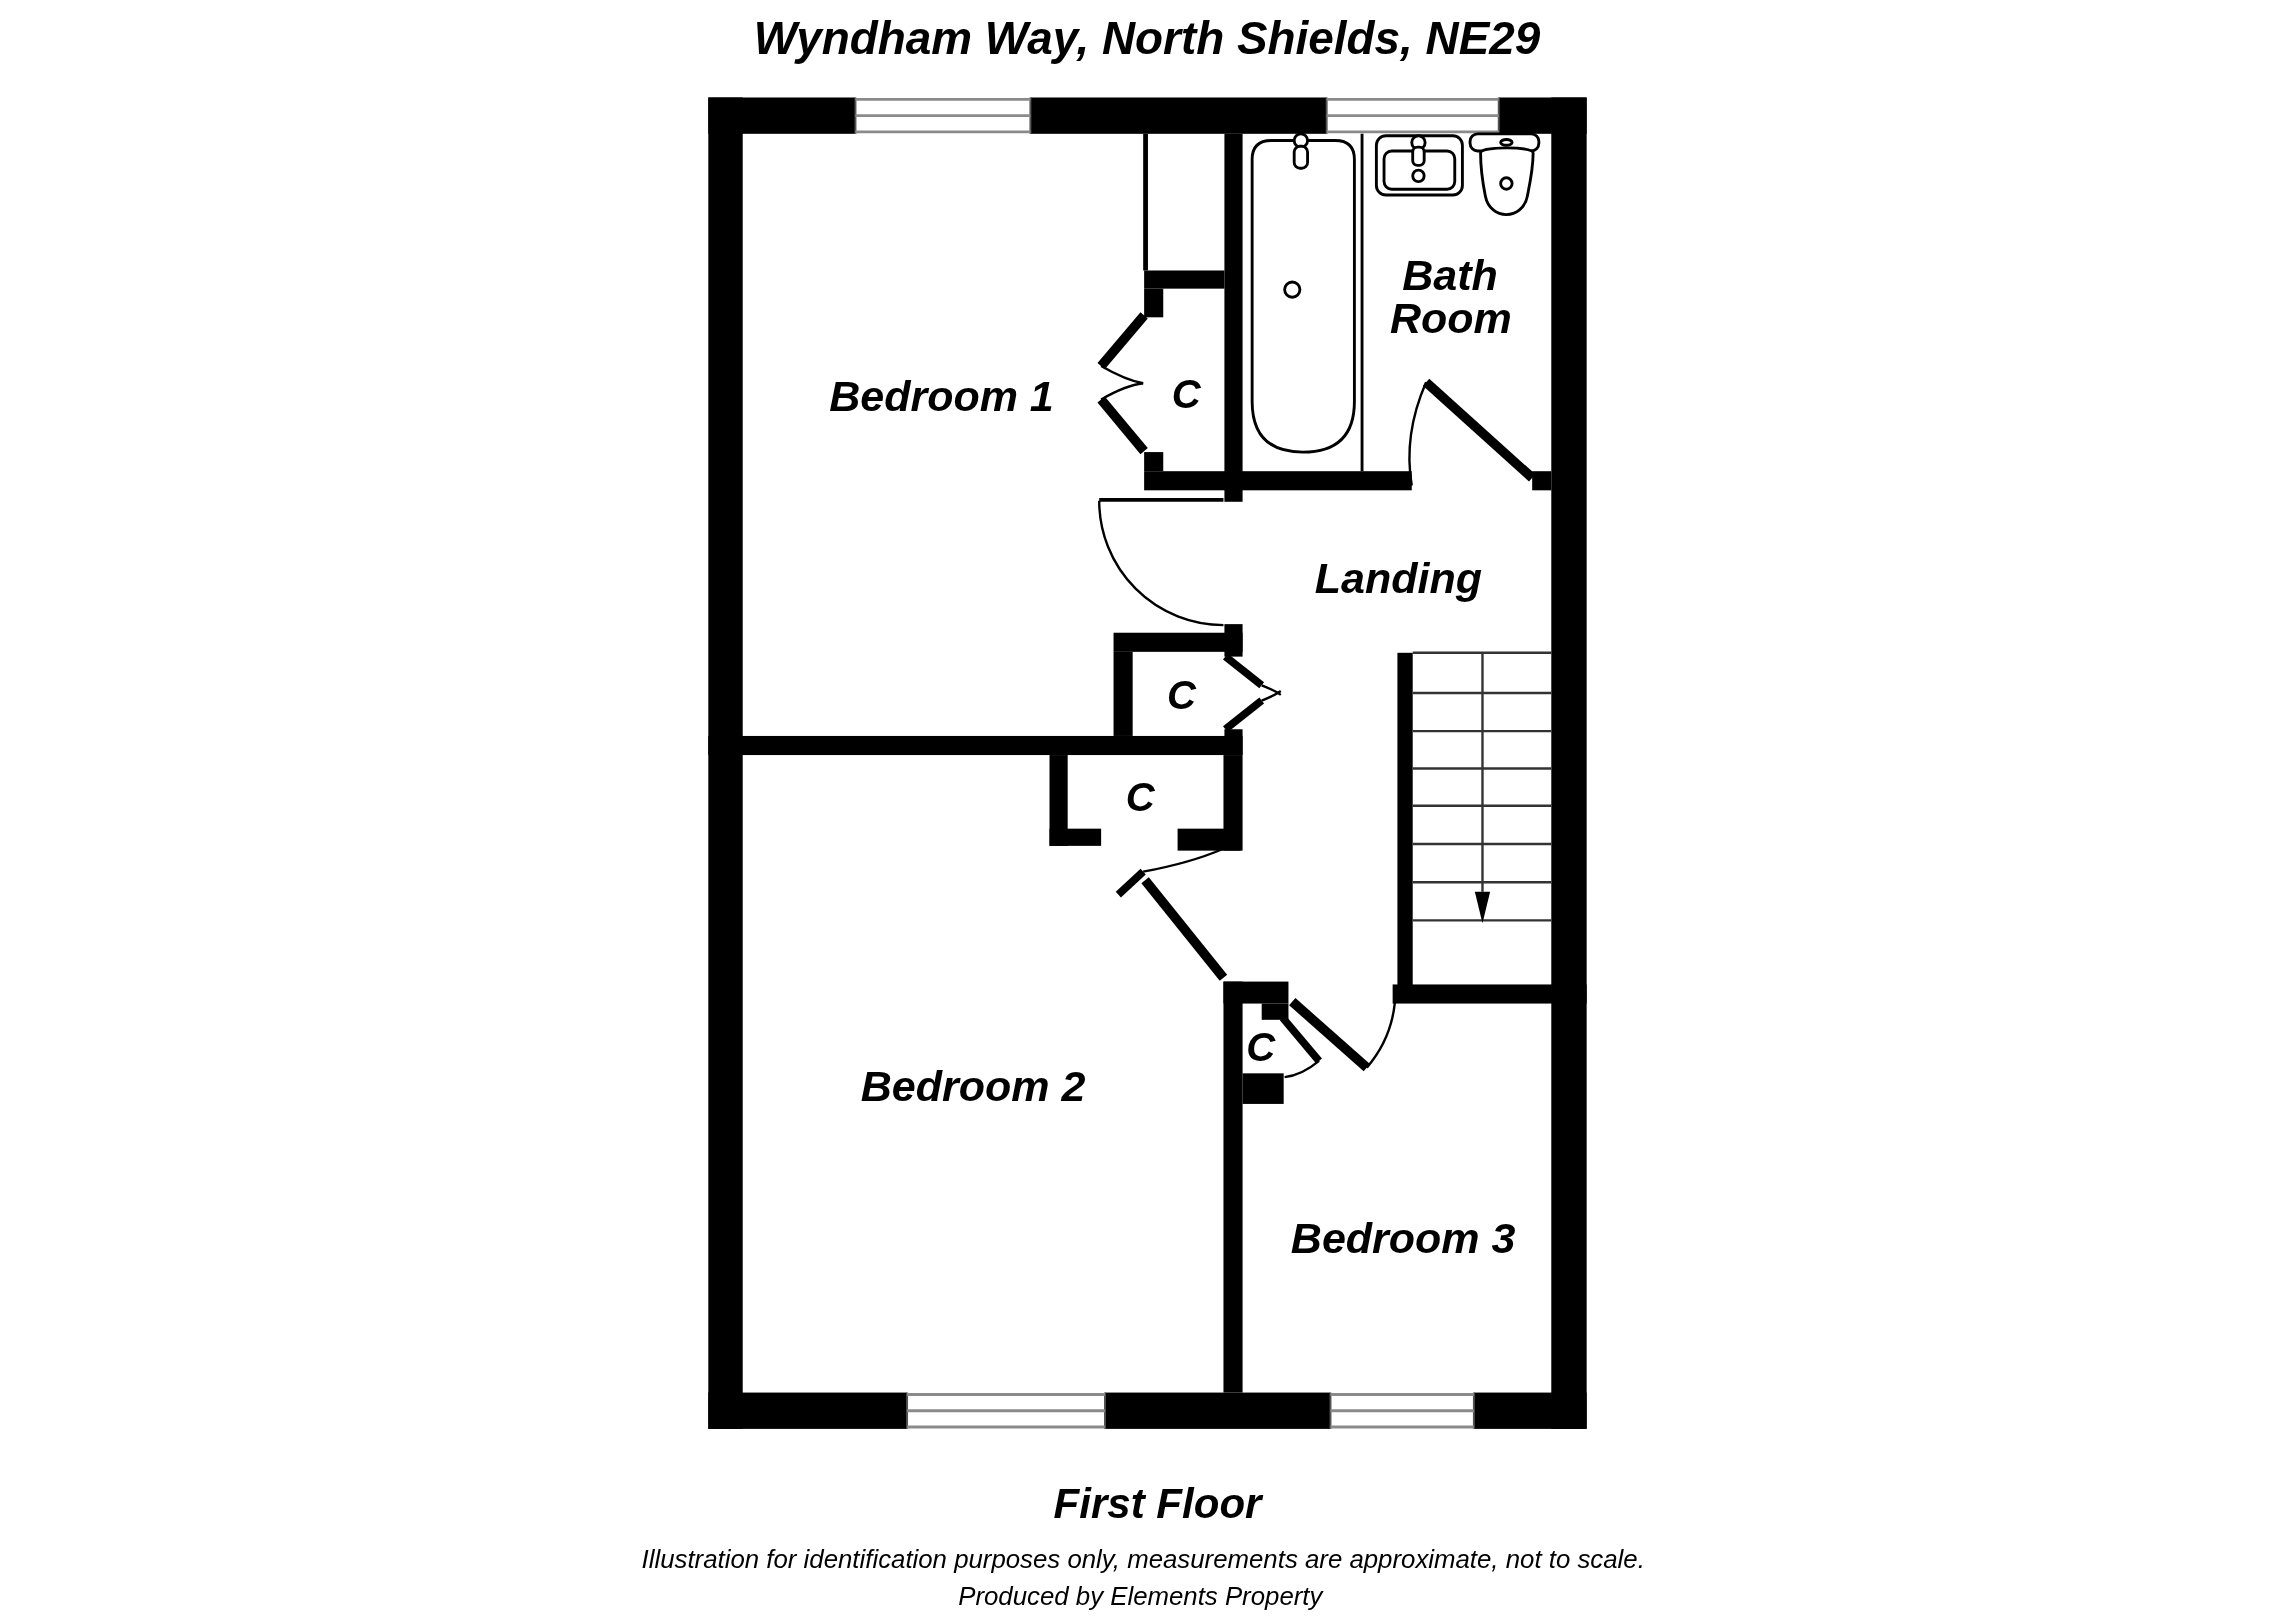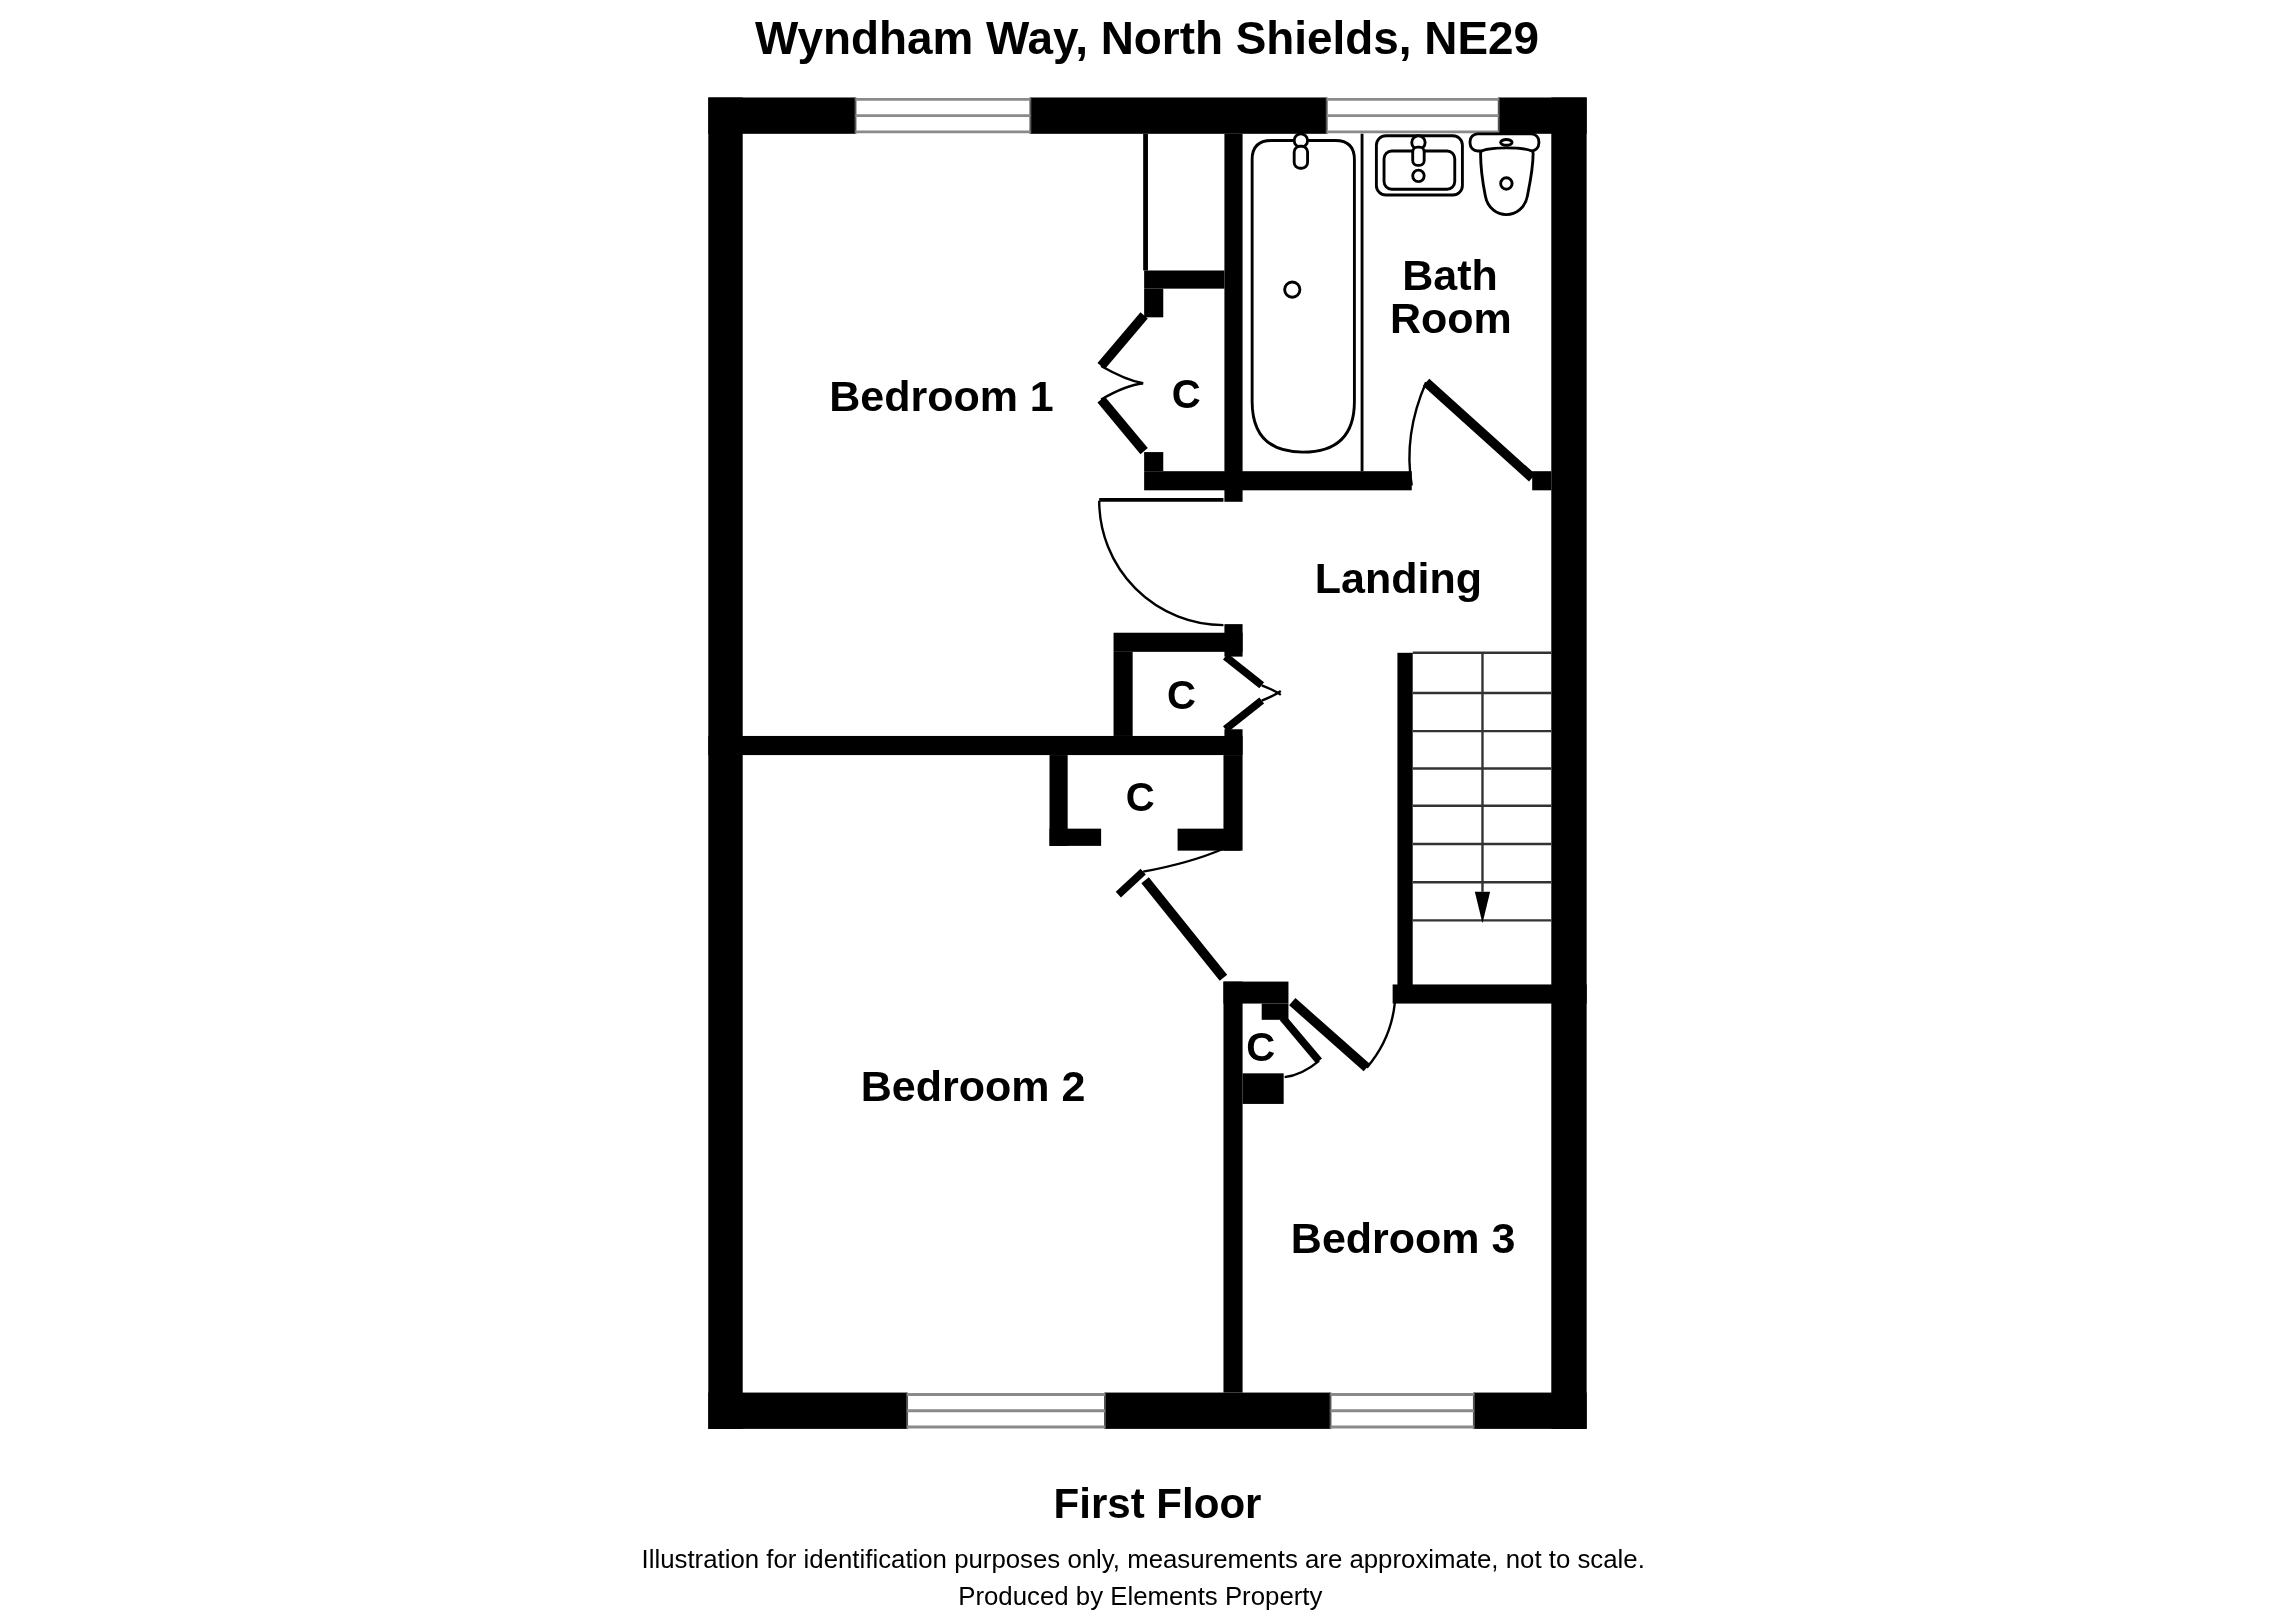--- a/index.html
+++ b/index.html
@@ -1,17 +1,17 @@
 <!DOCTYPE html>
 <html><head>
 <meta charset="utf-8">
 <style>
   html,body{margin:0;padding:0;background:#ffffff;}
   .page{position:relative;width:2294px;height:1621px;background:#fff;
-        font-family:"Liberation Sans", sans-serif;}
+        font-family:"Liberation Sans", sans-serif;font-style:italic;}
   svg{display:block;}
   text{font-family:"Liberation Sans", sans-serif;fill:#000;}
   .title{font-size:48px;font-weight:bold;}
   .room{font-size:45px;font-weight:bold;}
   .closet{font-size:42px;font-weight:bold;}
   .floor{font-size:44px;font-weight:bold;}
   .small{font-size:27px;font-weight:normal;}
   .wall{fill:#000;stroke:none;}
   .fix{fill:#fff;stroke:#000;stroke-width:3;}
   .thin{stroke:#000;stroke-width:3;fill:none;}

